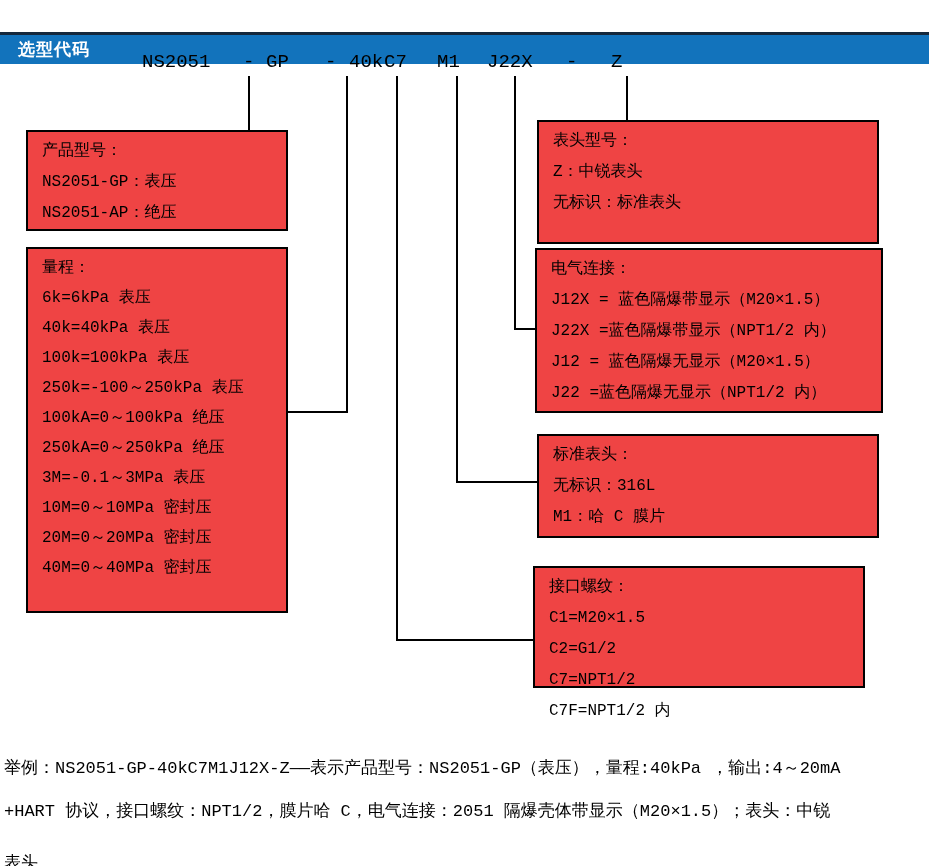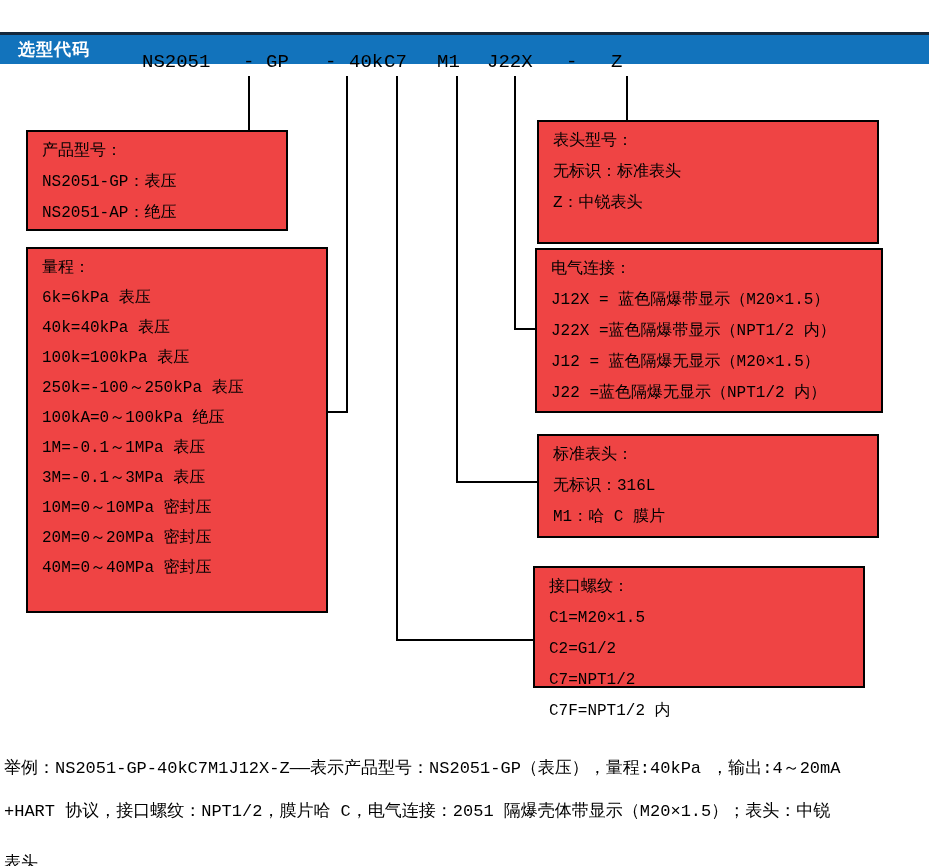--- a/index.html
+++ b/index.html
@@ -84,38 +84,38 @@
   <div class="vline" style="left:514px;top:76px;height:254px"></div>
   <div class="hline" style="left:514px;top:328px;width:23px"></div>
   <div class="vline" style="left:626px;top:76px;height:54px"></div>
 
   <div class="option-box lh31" style="left:26px;top:130px;width:262px;height:101px">
     <div class="box-line">产品型号：</div>
     <div class="box-line">NS2051-GP：表压</div>
     <div class="box-line">NS2051-AP：绝压</div>
   </div>
 
-  <div class="option-box lh30" style="left:26px;top:247px;width:302px;height:366px">
+  <div class="option-box lh30" style="left:26px;top:247px;width:262px;height:366px">
     <div class="box-line">量程：</div>
     <div class="box-line">6k=6kPa 表压</div>
     <div class="box-line">40k=40kPa 表压</div>
     <div class="box-line">100k=100kPa 表压</div>
     <div class="box-line">250k=-100～250kPa 表压</div>
     <div class="box-line">100kA=0～100kPa 绝压</div>
-    <div class="box-line">1M=-0.1～1MPa 表压</div>
+    <div class="box-line">250kA=0～250kPa 绝压</div>
     <div class="box-line">3M=-0.1～3MPa 表压</div>
     <div class="box-line">10M=0～10MPa 密封压</div>
     <div class="box-line">20M=0～20MPa 密封压</div>
     <div class="box-line">40M=0～40MPa 密封压</div>
   </div>
 
   <div class="option-box lh31" style="left:537px;top:120px;width:342px;height:124px">
     <div class="box-line">表头型号：</div>
+    <div class="box-line">Z：中锐表头</div>
     <div class="box-line">无标识：标准表头</div>
-    <div class="box-line">Z：中锐表头</div>
   </div>
 
   <div class="option-box lh31" style="left:535px;top:248px;width:348px;height:165px">
     <div class="box-line">电气连接：</div>
     <div class="box-line">J12X = 蓝色隔爆带显示（M20×1.5）</div>
     <div class="box-line">J22X =蓝色隔爆带显示（NPT1/2 内）</div>
     <div class="box-line">J12 = 蓝色隔爆无显示（M20×1.5）</div>
     <div class="box-line">J22 =蓝色隔爆无显示（NPT1/2 内）</div>
   </div>
 

